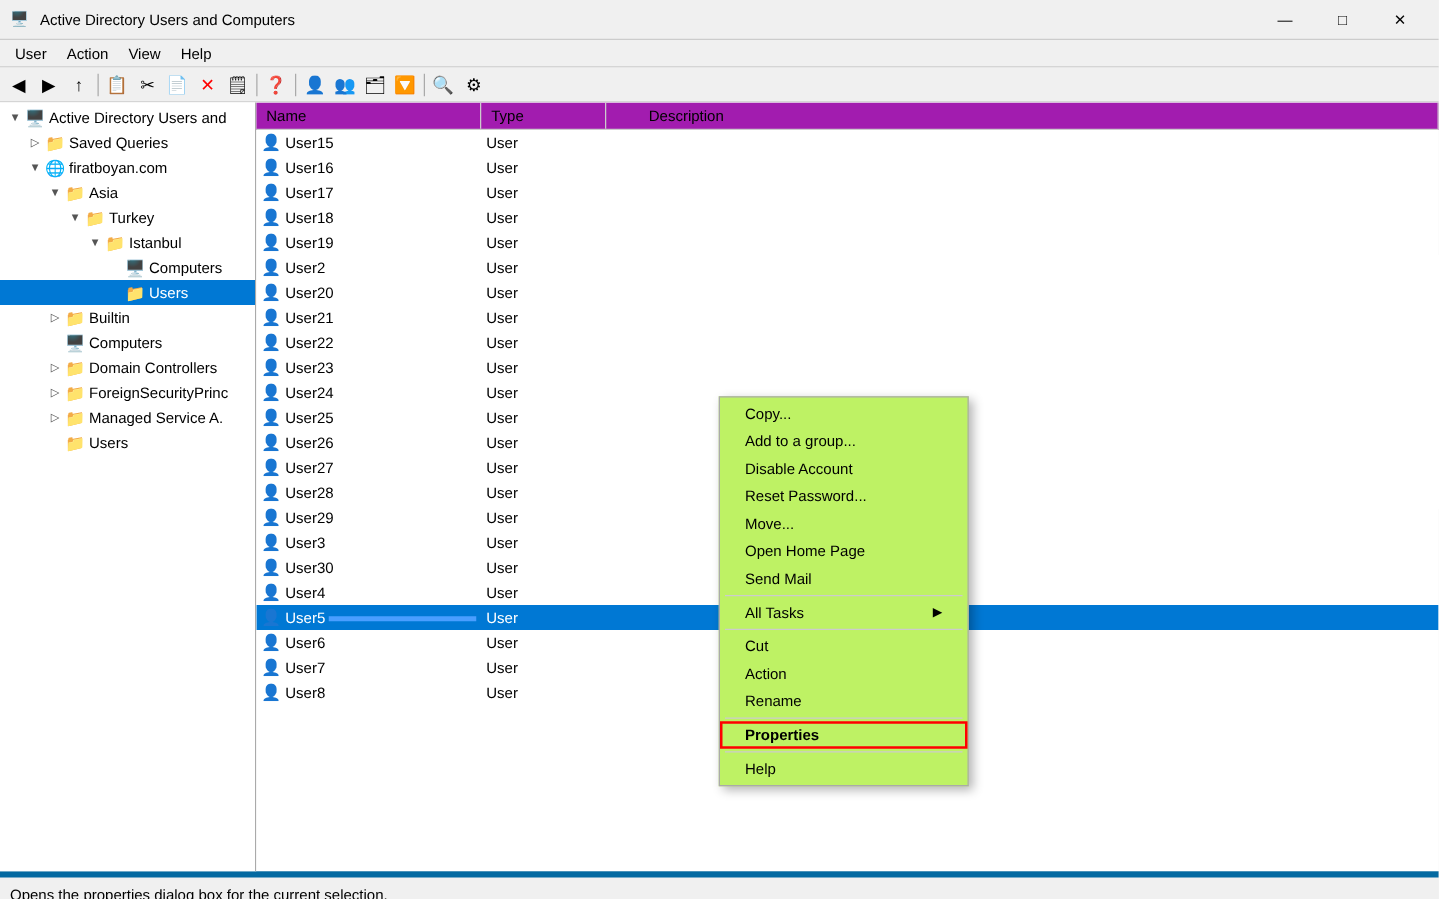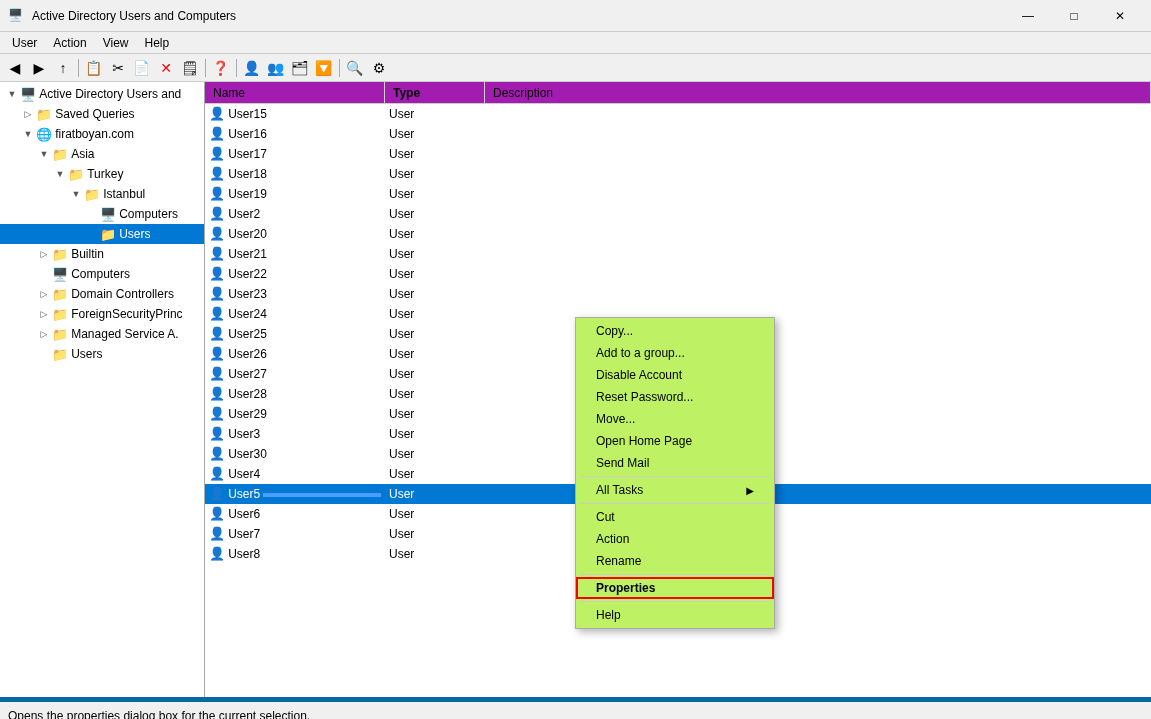--- a/index.html
+++ b/index.html
@@ -107,22 +107,22 @@
       height: 22px;
     }
     .list-header-col {
       padding: 2px 8px;
       border-right: 1px solid #ccc;
       font-size: 12px;
       font-weight: normal;
       display: flex; align-items: center;
     }
     .col-name { width: 180px; }
-    .col-type { width: 100px; font-weight: bold; }
-    .col-desc { flex: 1; }
+    .col-type { width: 100px; }
+    .col-desc { flex: 1; margin-left: 26px; }
 
     
     .list-content {
       flex: 1;
       overflow-y: auto;
       background: white;
     }
     .list-row {
       display: flex;
       align-items: center;

